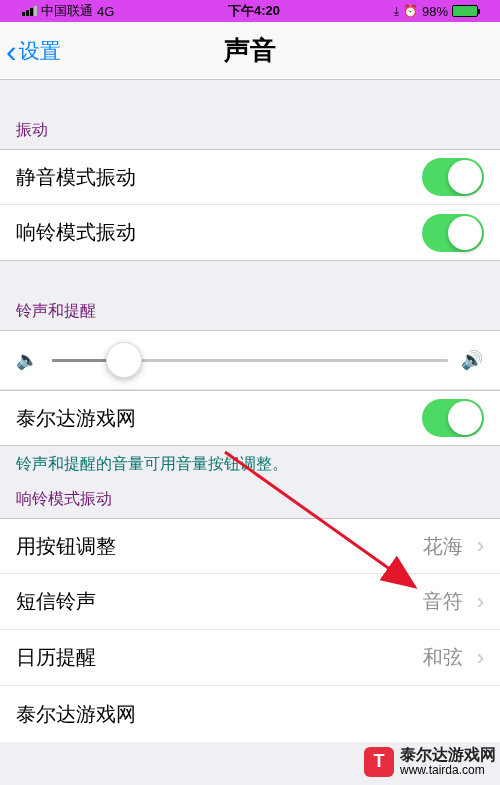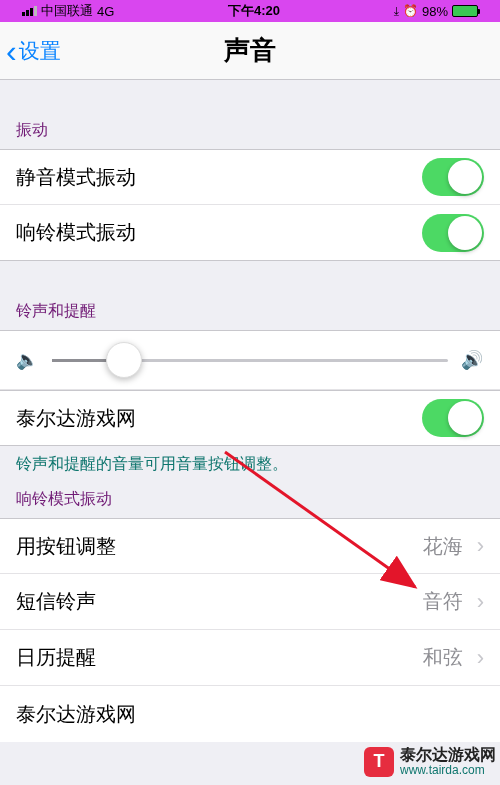--- a/index.html
+++ b/index.html
@@ -113,21 +113,21 @@
     position:absolute; right:4px; bottom:8px;
     display:flex; align-items:center; gap:6px;
     font-size:16px; font-weight:600; color:#222;
   }
   .wm-logo {
     width:30px; height:30px; border-radius:6px; background:#e62d3f;
     display:flex; align-items:center; justify-content:center;
     color:#fff; font-weight:bold; font-size:18px;
   }
   .wm-text { display:flex; flex-direction:column; line-height:1.1; }
-  .wm-text .sub { font-size:12px; color:#0f766e; font-weight:400; }
+  .wm-text .sub { font-size:12px; color:#000000; font-weight:400; }
 </style>
 </head>
 <body>
 
 <div class="status-bar">
   <div class="status-left">
     <span class="sig-bars">
         <i></i>
         <i></i>
         <i></i>

